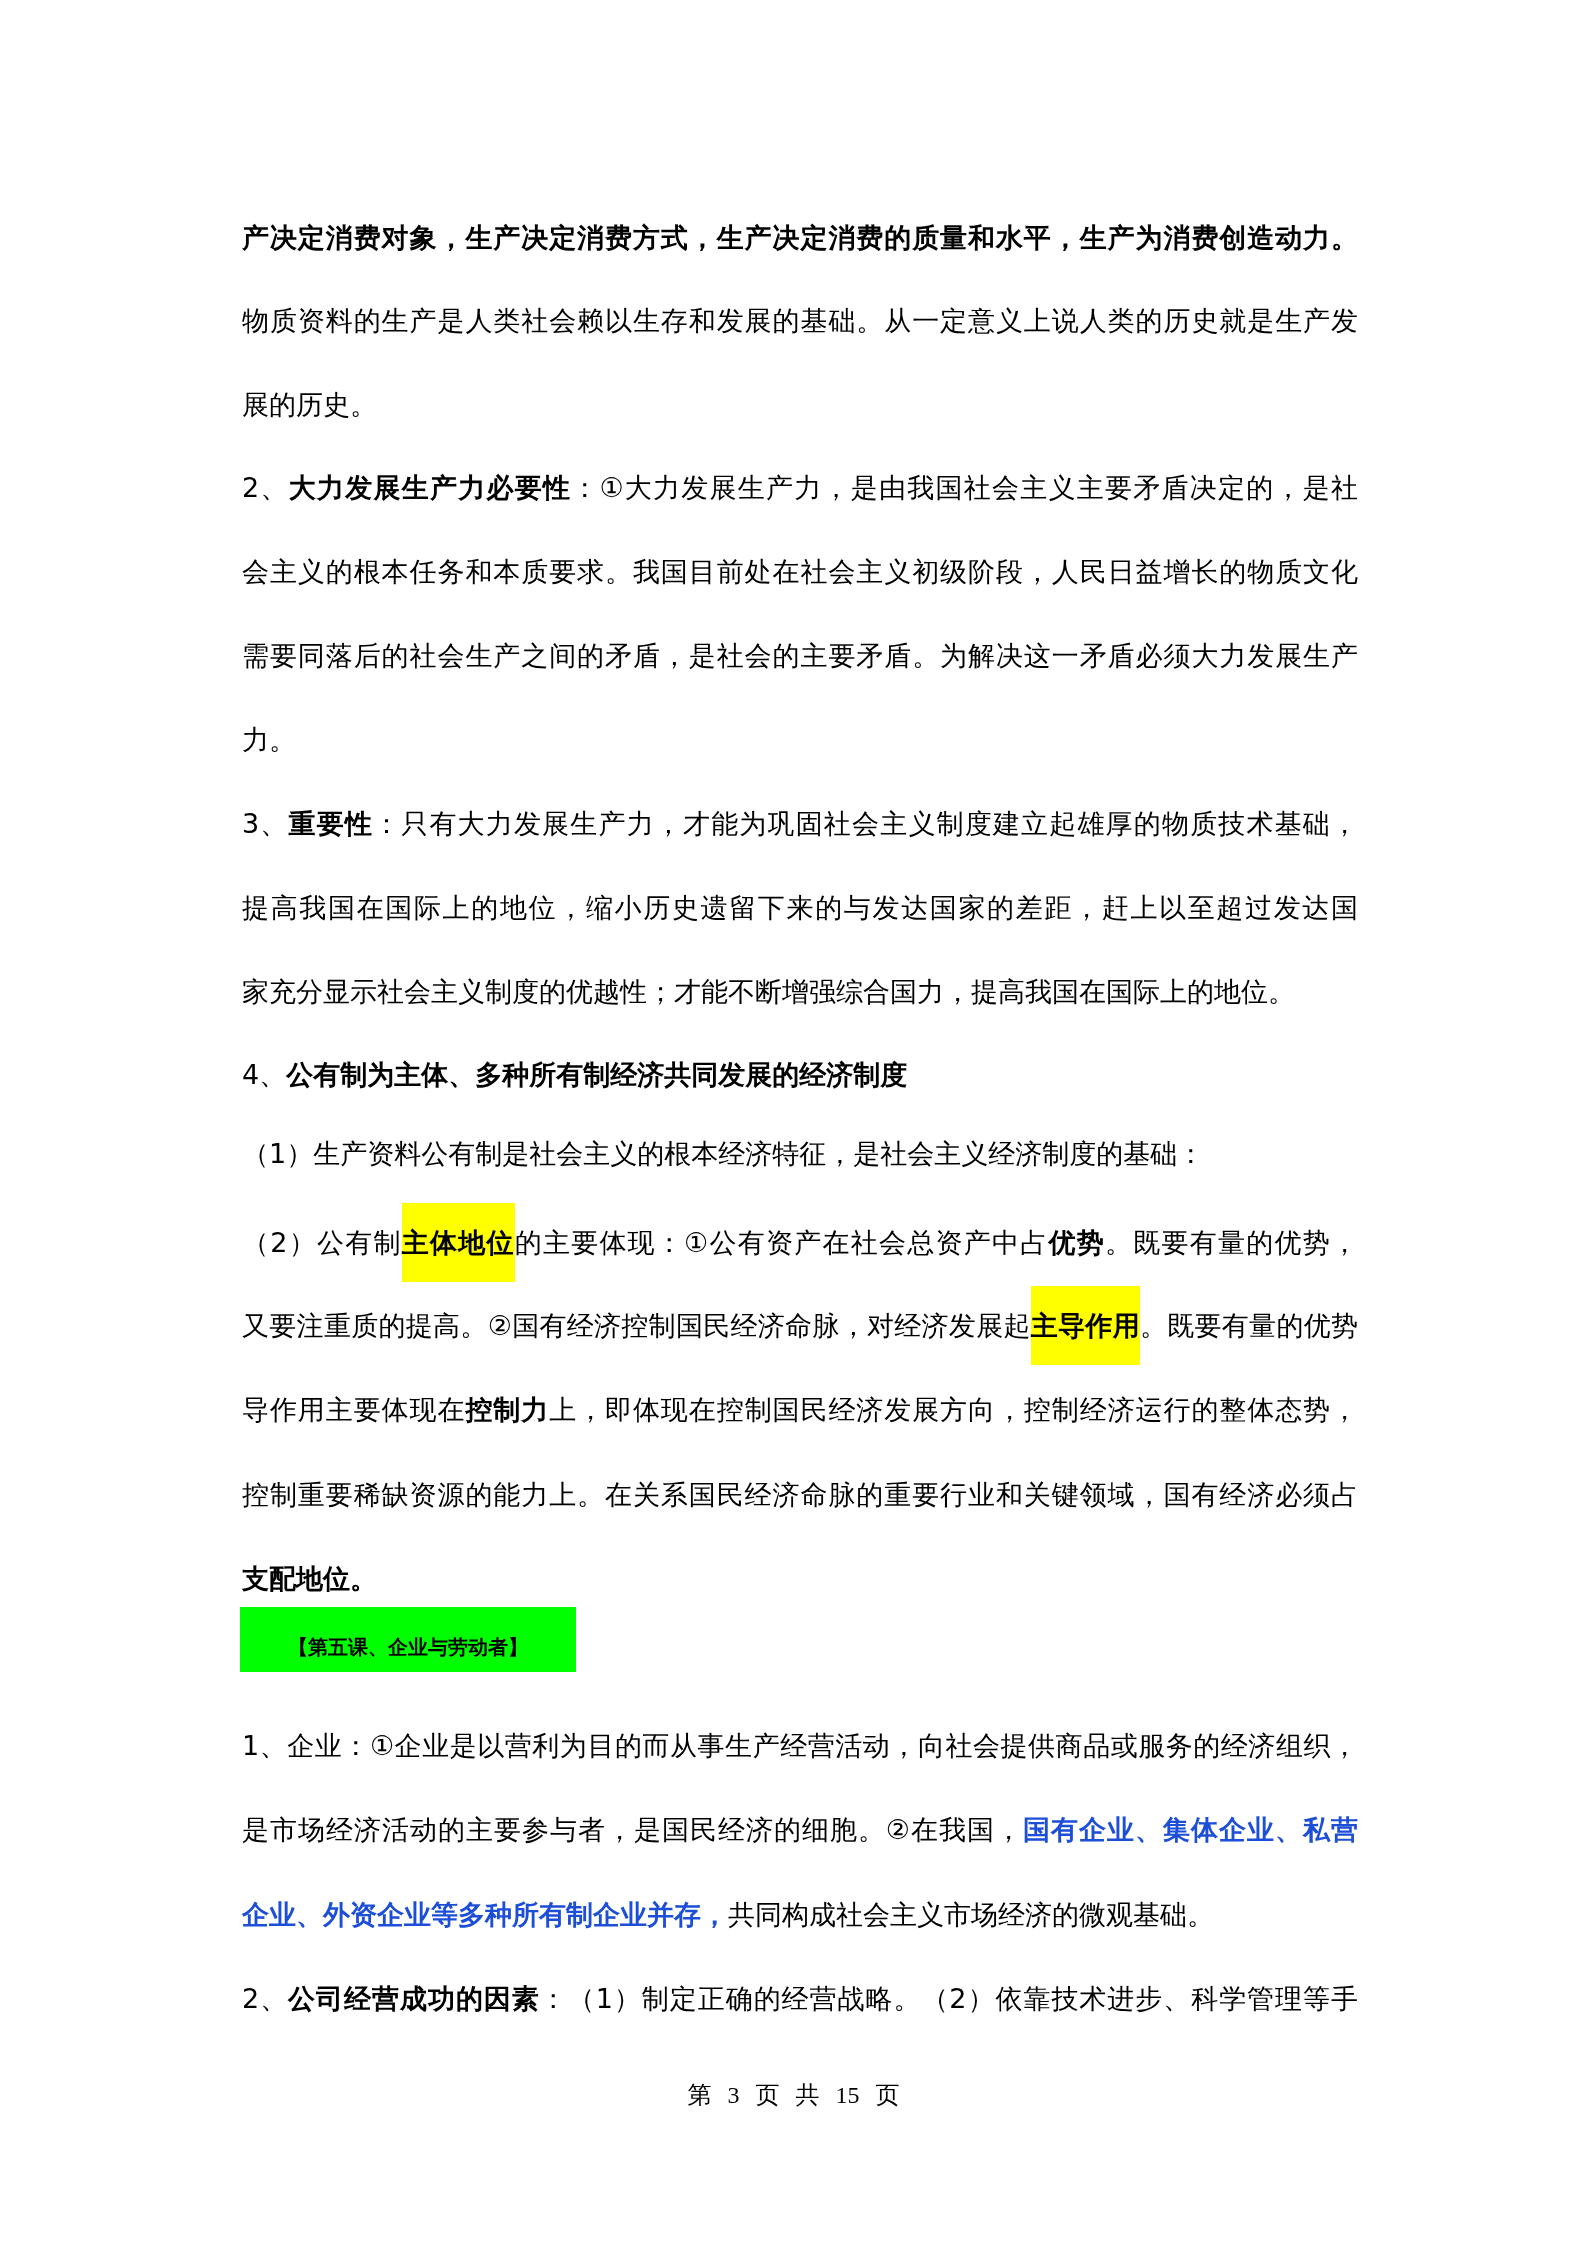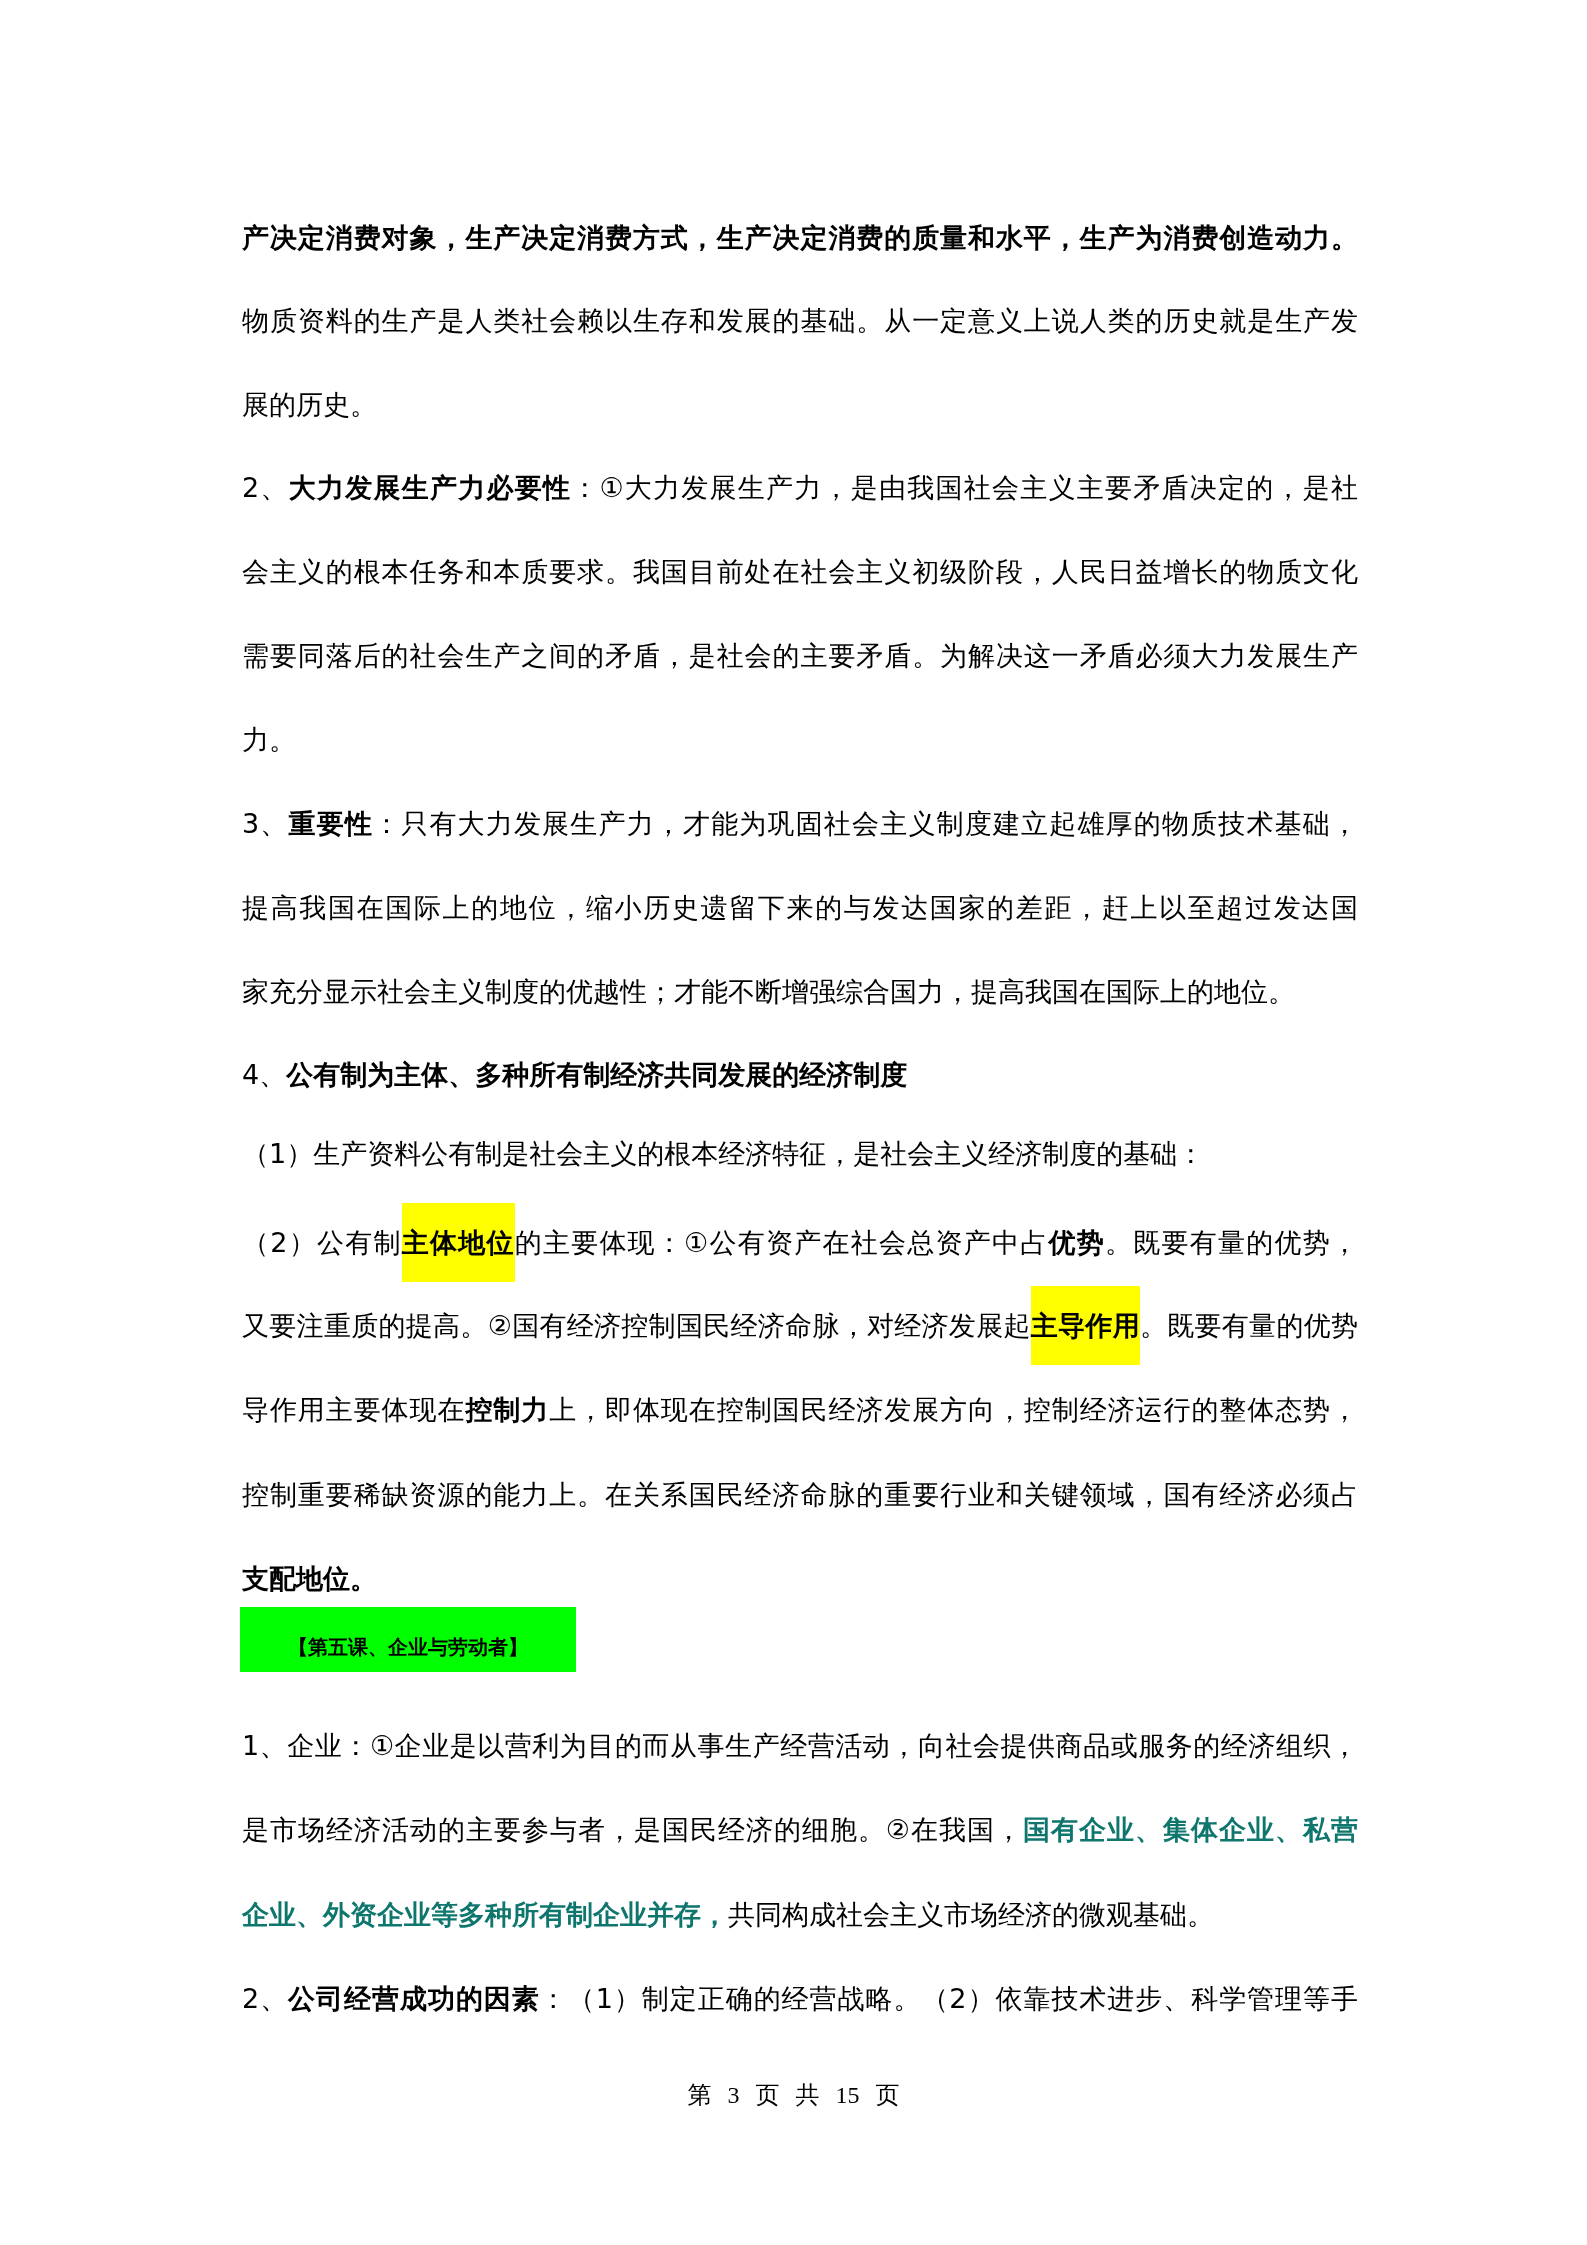--- a/index.html
+++ b/index.html
@@ -3,21 +3,21 @@
 <meta charset="utf-8">
 <style>
   html,body{margin:0;padding:0;background:#fff;}
   body{width:1587px;height:2245px;position:relative;overflow:hidden;font-family:"DejaVu Sans","Liberation Sans",sans-serif;color:#000;}
   .page{position:absolute;left:0;top:0;width:1587px;height:2245px;background:#fff;}
   .line{position:absolute;left:242px;width:1116px;height:40px;font-size:27px;line-height:40px;white-space:nowrap;}
   .line.full{text-align:justify;text-align-last:justify;}
   .line.short{text-align:left;}
   .run{}
   .b{font-weight:bold;}
-  .red{color:#0f766e;font-weight:bold;}
+  .red{color:#1d4ed8;font-weight:bold;}
   .hl{background:#ffff00;font-weight:bold;padding:24px 0;}
   .section-head{position:absolute;left:240px;top:1607px;width:336px;height:65px;background:#00ff00;font-size:20px;font-weight:bold;line-height:65px;padding-top:8px;box-sizing:border-box;white-space:nowrap;text-align:center;}
   .footer{position:absolute;left:0;width:1587px;top:2043px;text-align:center;font-family:"Liberation Serif","DejaVu Serif",serif;font-size:24px;letter-spacing:0;word-spacing:10px;margin-top:36px;}
 </style>
 </head>
 <body>
 
 <div class="page">
   <div id="lines">
       <div class="line full" style="top: 218px;"><span class="run b">产决定消费对象，生产决定消费方式，生产决定消费的质量和水平，生产为消费创造动力。</span></div>

